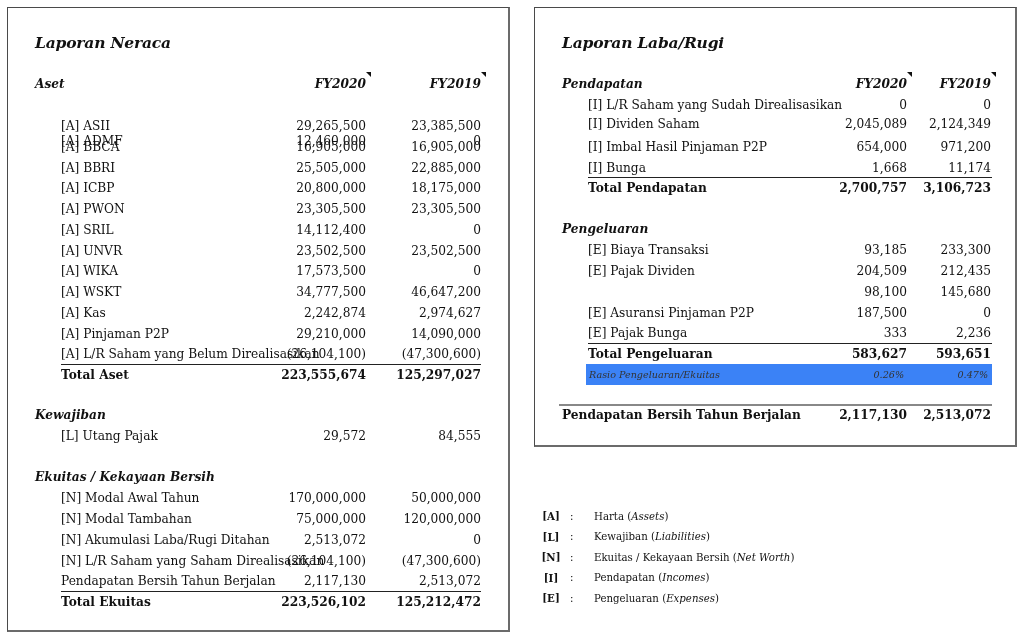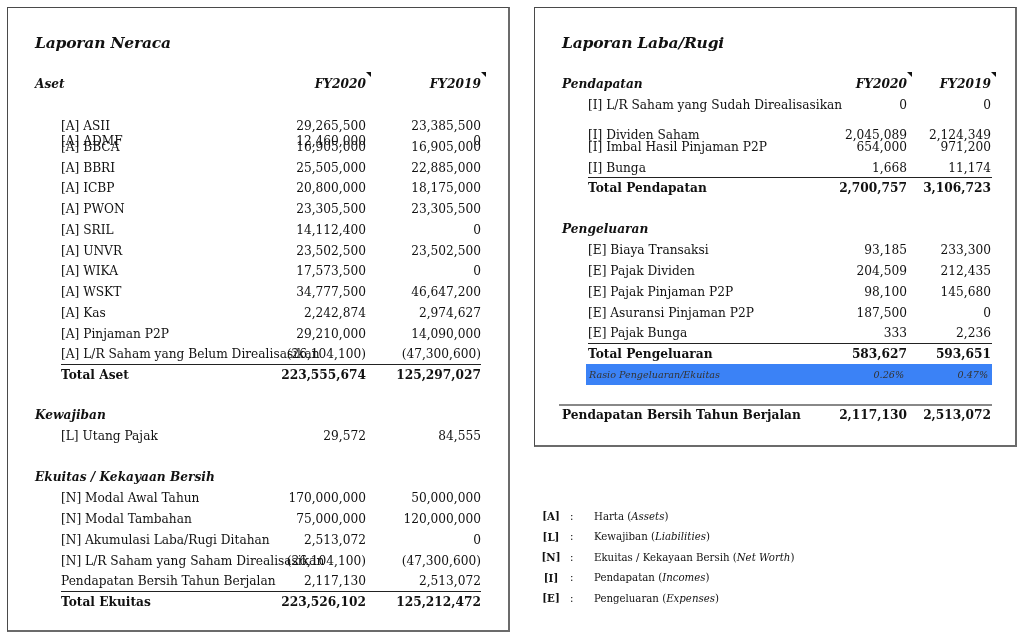--- a/index.html
+++ b/index.html
@@ -226,21 +226,21 @@
     <span class="lbl">Pendapatan</span>
     <span class="v1"><span class="fy">FY2020</span></span>
     <span class="v2"><span class="fy">FY2019</span></span>
   </div>
   <div id="pendapatan-rows">
       <div class="row item" style="top: 87px;">
         <span class="lbl">[I] L/R Saham yang Sudah Direalisasikan</span>
         <span class="v1">0</span>
         <span class="v2">0</span>
       </div>
-      <div class="row item" style="top: 117px; justify-content: flex-end;">
+      <div class="row item" style="top: 106px; justify-content: flex-end;">
         <span class="lbl">[I] Dividen Saham</span>
         <span class="v1">2,045,089</span>
         <span class="v2">2,124,349</span>
       </div>
       <div class="row item" style="top: 128.5px;">
         <span class="lbl">[I] Imbal Hasil Pinjaman P2P</span>
         <span class="v1">654,000</span>
         <span class="v2">971,200</span>
       </div>
       <div class="row item" style="top: 149.25px;">
@@ -265,21 +265,20 @@
         <span class="lbl">[E] Biaya Transaksi</span>
         <span class="v1">93,185</span>
         <span class="v2">233,300</span>
       </div>
       <div class="row item" style="top: 252.75px;">
         <span class="lbl">[E] Pajak Dividen</span>
         <span class="v1">204,509</span>
         <span class="v2">212,435</span>
       </div>
       <div class="row item" style="top: 273.5px;">
-        <span class="lbl">[E] Pajak Pinjaman P2P</span>
         <span class="v1">98,100</span>
         <span class="v2">145,680</span>
       </div>
       <div class="row item" style="top: 294.25px;">
         <span class="lbl">[E] Asuransi Pinjaman P2P</span>
         <span class="v1">187,500</span>
         <span class="v2">0</span>
       </div>
       <div class="row item" style="top: 315px;">
         <span class="lbl">[E] Pajak Bunga</span>

